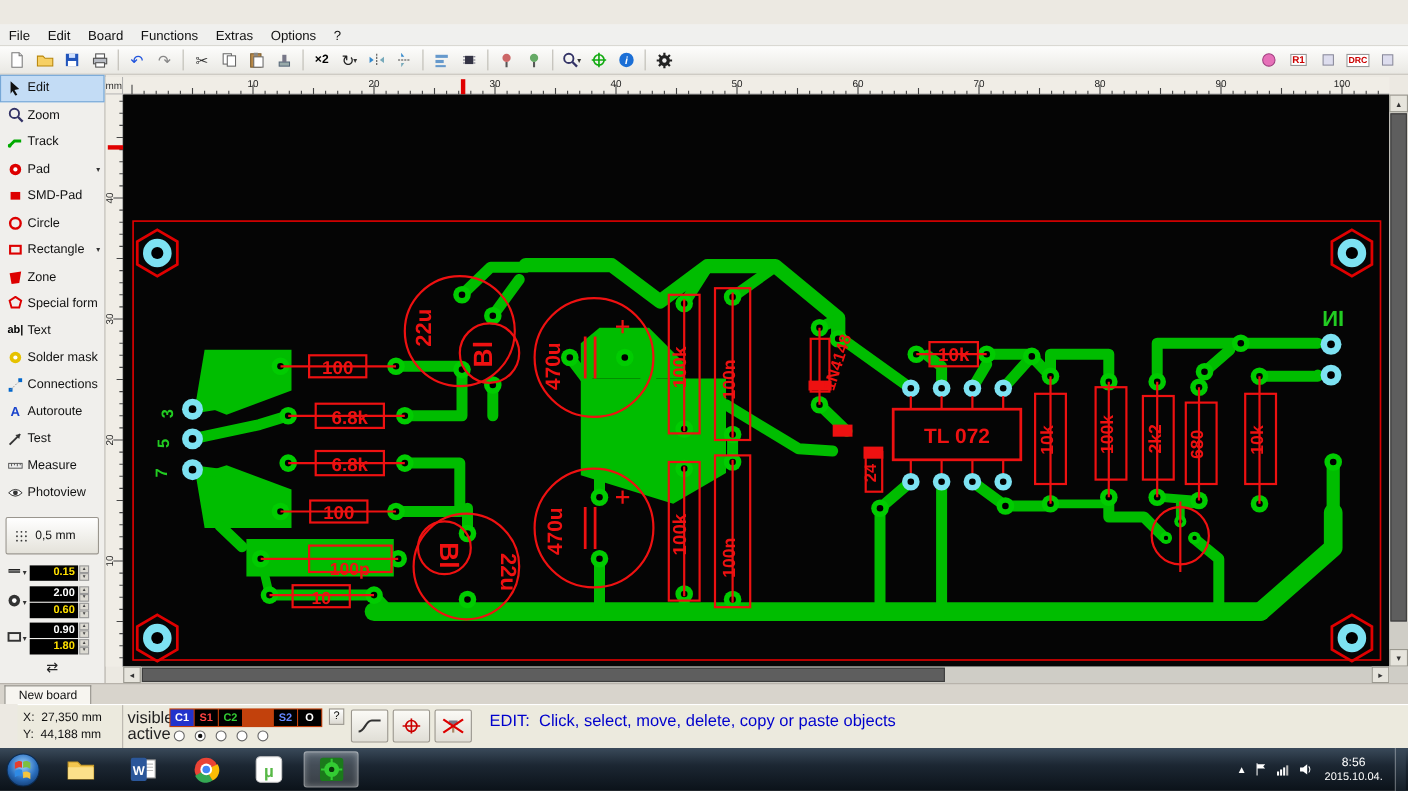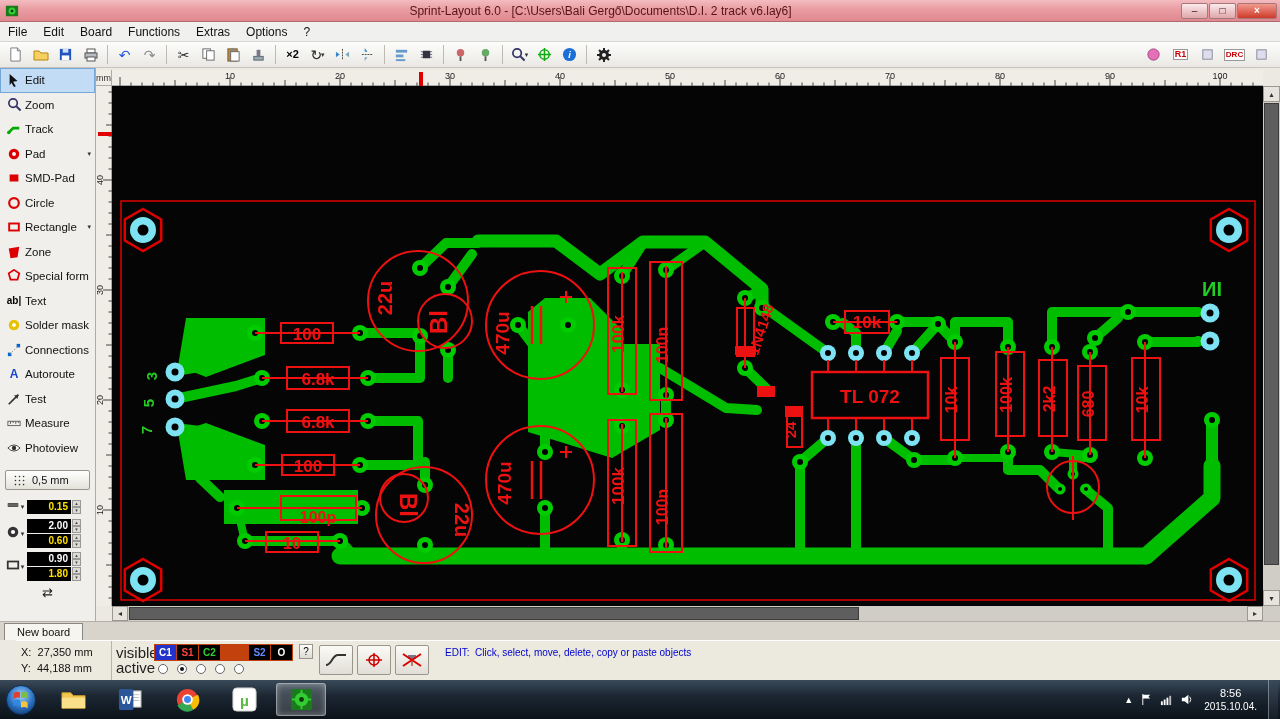--- a/index.html
+++ b/index.html
@@ -27,21 +27,21 @@
   .tb-btn .dd{font-size:7px;color:#333;margin-left:-1px;}
   .tb-sep{width:1px;height:19px;background:#bdbbb3;margin:0 4px;display:inline-block;}
 
   
   .left-panel{position:absolute;left:0;top:68px;width:96px;height:553px;background:#f0efec;border-right:1px solid #b0aca4;}
   .tool{height:24.5px;display:flex;align-items:center;padding-left:4px;border:1px solid transparent;}
   .tool.selected{background:#c3dcf5;border:1px solid #76a7d6;}
   .tool-icon{width:18px;display:inline-flex;justify-content:center;align-items:center;}
   .tool-label{font-size:11.5px;color:#111;margin-left:2px;white-space:nowrap;}
   .tool-dd{margin-left:auto;margin-right:3px;font-size:7px;color:#333;}
-  .grid-btn{margin:10px 5px 6px 5px;height:20px;border:1px solid #9a968e;border-radius:2px;background:linear-gradient(#fff,#e4e2da);display:flex;align-items:center;gap:4px;padding-left:4px;font-size:11px;color:#111;}
+  .grid-btn{margin:10px 5px 6px 5px;height:34px;border:1px solid #9a968e;border-radius:2px;background:linear-gradient(#fff,#e4e2da);display:flex;align-items:center;gap:4px;padding-left:4px;font-size:11px;color:#111;}
   .widths{padding:2px 3px 0 3px;}
   .wgroup{display:flex;align-items:center;margin-bottom:4px;}
   .wicons{width:24px;display:flex;align-items:center;justify-content:center;gap:1px;}
   .wicons .dd{font-size:7px;color:#333;}
   .vcol{display:flex;flex-direction:column;gap:1px;border-radius:10px;}
   .vbox{width:44px;height:14px;background:#000;color:#fff;font-size:10px;font-weight:bold;text-align:right;padding-right:3px;line-height:14px;display:inline-block;}
   .vbox.y{color:#ffe000;}
   .spin{display:inline-flex;flex-direction:column;justify-content:center;margin-left:1px;}
   .spin span{font-size:5px;line-height:5px;color:#444;background:#dcdad2;border:1px solid #999;width:9px;text-align:center;}
   .ret-row{text-align:center;margin-top:4px;font-size:13px;color:#222;}
@@ -71,51 +71,38 @@
   .coords{width:96px;border-right:1px solid #b8b4ac;padding:3px 0 0 5px;line-height:16px;color:#111;white-space:nowrap;}
   .vis-act{width:42px;padding:4px 0 0 4px;line-height:15px;font-size:15px;color:#222;}
   .layers{padding-top:3px;}
   #layer-row{display:flex;gap:1px;background:#c2410c;padding:1px;}
   .layer-btn{width:21px;height:15px;font-size:10px;font-weight:bold;text-align:center;line-height:15px;}
   #radio-row{display:flex;gap:9px;padding:3px 0 0 4px;}
   .radio{width:10px;height:10px;border:1px solid #666;border-radius:50%;background:#fff;position:relative;}
   .radio.on::after{content:"";position:absolute;left:2px;top:2px;width:4px;height:4px;border-radius:50%;background:#111;}
   .help-btn{width:14px;height:15px;margin:3px 4px 0 6px;border:1px solid #9a968e;background:linear-gradient(#fff,#dcdad2);font-size:10px;text-align:center;line-height:14px;}
   .sb-iconbtn{width:34px;height:30px;margin:4px 2px 0 2px;border:1px solid #9a968e;border-radius:2px;background:linear-gradient(#fbfaf6,#e0ded6);display:flex;align-items:center;justify-content:center;}
-  .hint{margin-left:14px;padding-top:6px;color:#0000cc;font-size:10px;white-space:pre;}
+  .hint{margin-left:14px;padding-top:6px;color:#0000cc;font-size:15px;white-space:pre;}
 
   
   .taskbar{position:absolute;left:0;top:680px;width:1280px;height:39px;background:linear-gradient(#3a4a5a,#1c2733 40%,#0b1219);display:flex;align-items:center;}
   .orb{width:34px;height:34px;margin:0 10px 0 4px;display:flex;align-items:center;justify-content:center;}
   .task-app{width:50px;height:33px;display:flex;align-items:center;justify-content:center;border-radius:3px;margin-right:7px;}
   .task-app.active{background:rgba(255,255,255,.18);border:1px solid rgba(255,255,255,.45);box-shadow:inset 0 0 6px rgba(255,255,255,.35);}
   .tray{margin-left:auto;display:flex;align-items:center;gap:7px;padding-right:2px;height:100%;}
   .tray-ico{color:#fff;font-size:9px;display:inline-flex;align-items:center;}
   .clock{color:#fff;text-align:center;line-height:13px;font-size:11px;margin:0 4px;}
   .clock .date{font-size:10px;}
   .showdesk{width:10px;height:39px;border-left:1px solid rgba(255,255,255,.35);background:linear-gradient(#3a4a5a,#141d26);}
 </style>
 </head>
 <body>
 
 <div id="root">
 
-  <div class="titlebar">
-    <svg class="appico" viewBox="0 0 16 16">
-        <rect x="1" y="2" width="14" height="12" fill="#1b7a1b"></rect>
-        <circle cx="8" cy="8" r="4" fill="#33cc33"></circle>
-        <circle cx="8" cy="8" r="1.5" fill="#063006"></circle>
-      </svg>
-    <span class="title">Sprint-Layout 6.0 - [C:\Users\Bali Gergő\Documents\D.I. 2 track v6.lay6]</span>
-    <span class="winbtns" id="winbtns">
-        <span class="winbtn">–</span>
-        <span class="winbtn">□</span>
-        <span class="winbtn close">×</span>
-      </span>
-  </div>
 
   <div class="menubar" id="menubar">
       <span class="menu-item">File</span>
       <span class="menu-item">Edit</span>
       <span class="menu-item">Board</span>
       <span class="menu-item">Functions</span>
       <span class="menu-item">Extras</span>
       <span class="menu-item">Options</span>
       <span class="menu-item">?</span>
     </div>

